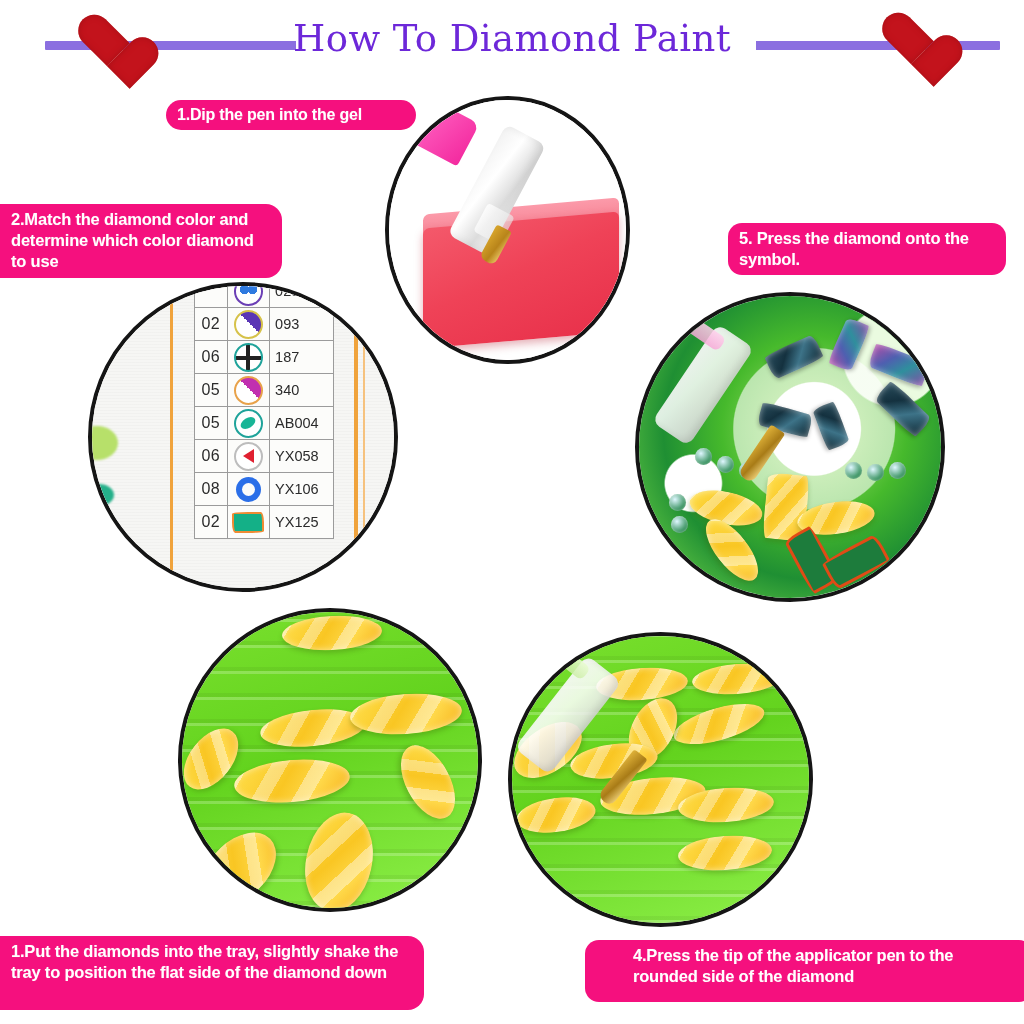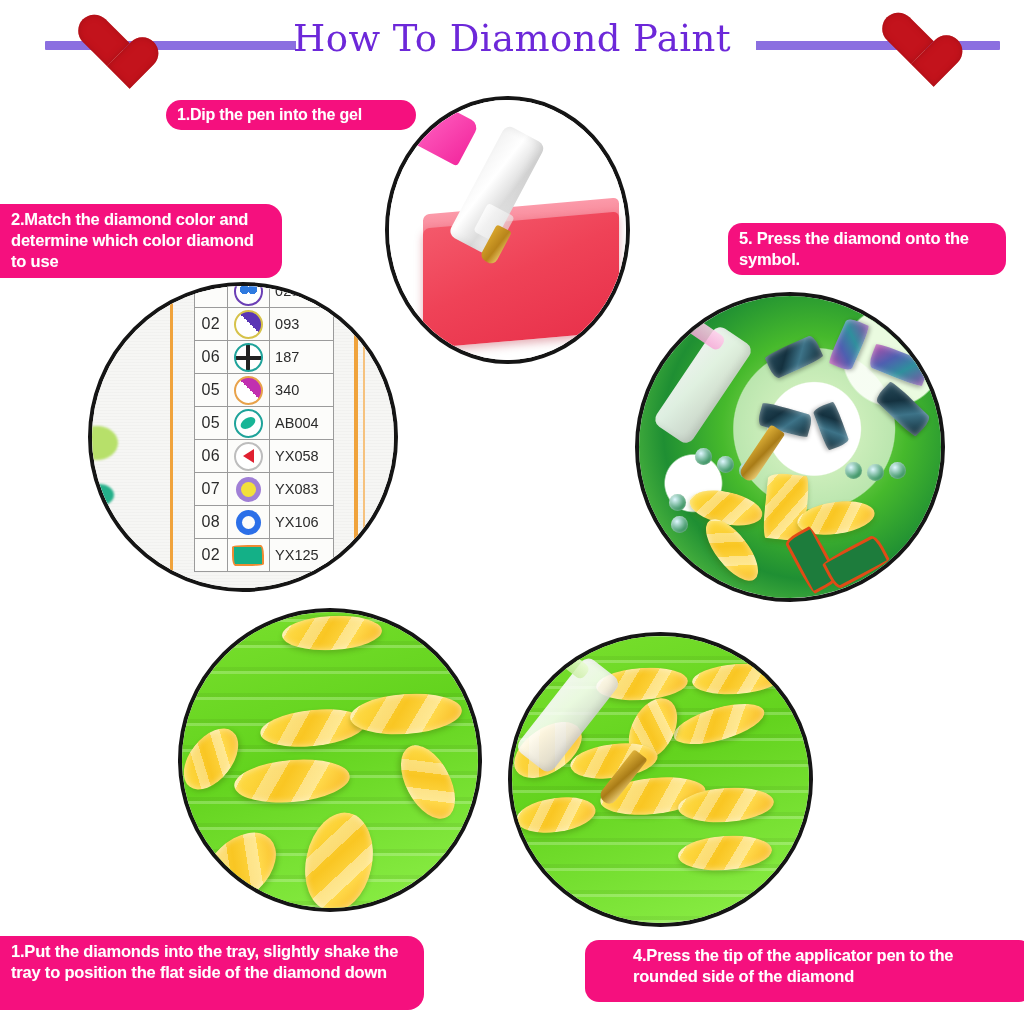--- a/index.html
+++ b/index.html
@@ -272,30 +272,20 @@
           <tr>
             <td class="cno">06</td>
             <td class="csym">
               <span class="sym" style="border:2px solid #bdbdbd;background:#fff;">
                 <span style="position:absolute;left:7px;top:5px;width:0;height:0;display:block;
                   border-top:7px solid transparent;border-bottom:7px solid transparent;
                   border-right:11px solid #e02030;"></span>
               </span>
             </td>
             <td class="ccode">YX058</td>
-          </tr>
-          <tr>
-            <td class="cno">07</td>
-            <td class="csym">
-              <span class="sym" style="background:#a07fd6;">
-                <span style="position:absolute;left:5px;top:5px;width:15px;height:15px;border-radius:50%;
-                  background:#f2e03a;display:block;"></span>
-              </span>
-            </td>
-            <td class="ccode">YX083</td>
           </tr>
           <tr>
             <td class="cno">08</td>
             <td class="csym">
               <span class="sym" style="background:#2b6fe8;">
                 <span style="position:absolute;left:6px;top:6px;width:13px;height:13px;border-radius:50%;
                   background:#fcfcfa;display:block;"></span>
               </span>
             </td>
             <td class="ccode">YX106</td>

